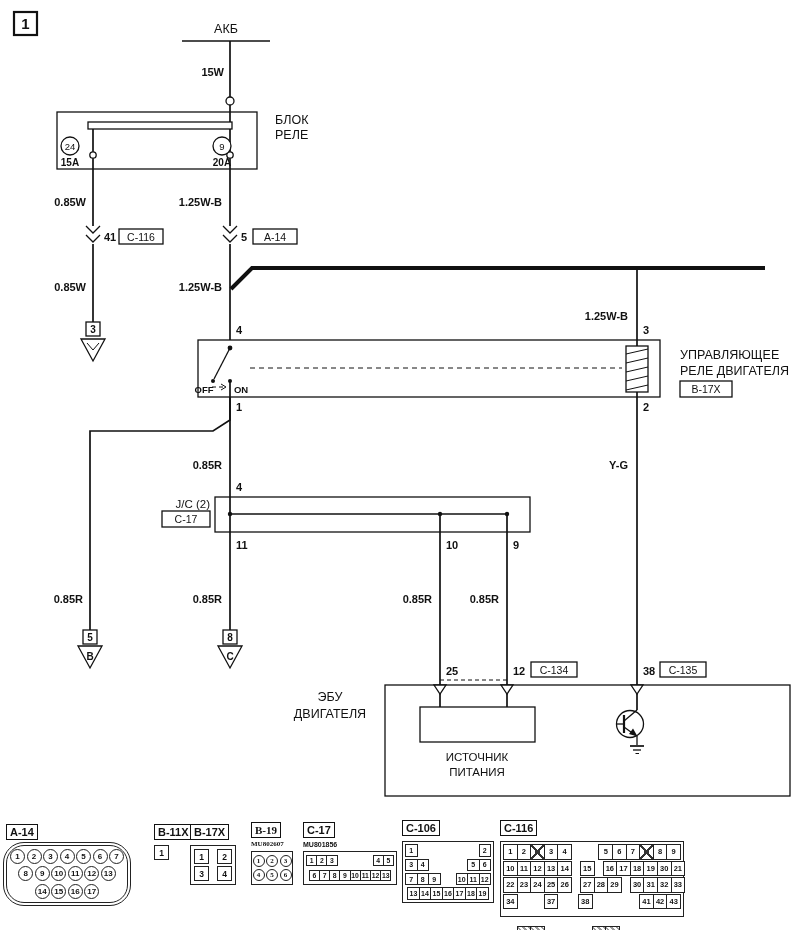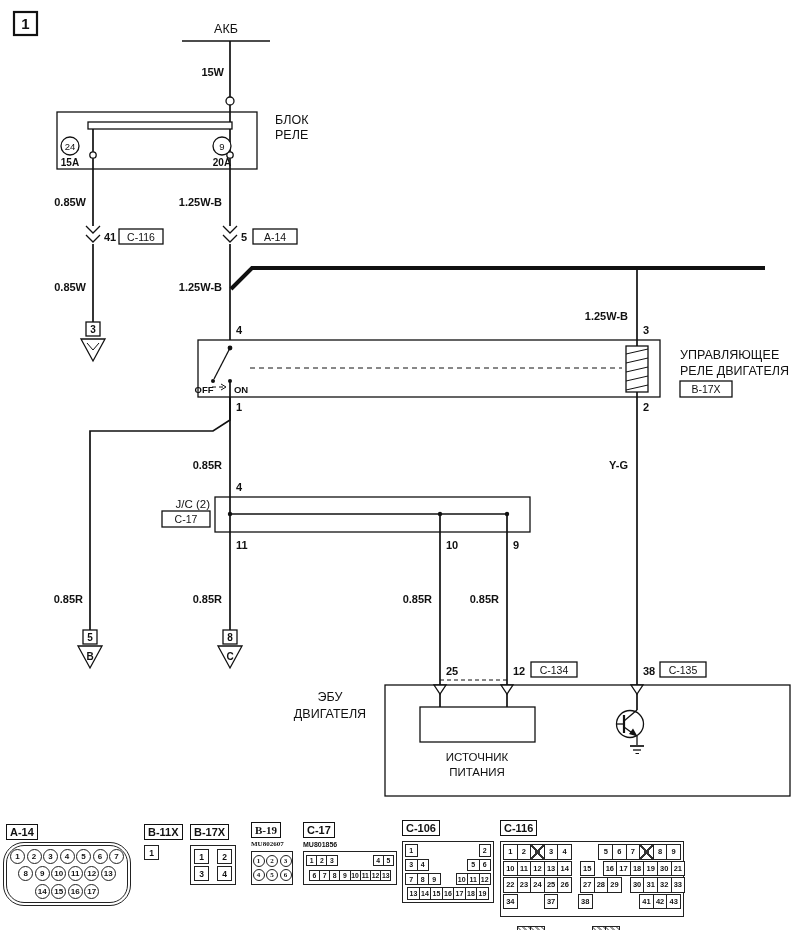--- a/index.html
+++ b/index.html
@@ -50,21 +50,21 @@
   .body-b19 .cell{width:12px;height:12px;border-radius:50%;font-size:7px;}
   .body-c17{width:94px;height:34px;}
   .body-c17 .cell{width:11.2px;height:11.2px;font-size:6.8px;}
   .body-c106{width:92px;height:62px;}
   .body-c106 .cell{width:12.5px;height:12.5px;font-size:7px;}
   .body-c116{width:184px;height:76px;}
   .body-c116 .cell{width:14.6px;height:15.5px;font-size:7.5px;}
   .xcell{background:linear-gradient(to top right,transparent 44%,#333 44% 56%,transparent 56%),linear-gradient(to bottom right,transparent 44%,#333 44% 56%,transparent 56%);}
   .hatch{background:repeating-linear-gradient(45deg,#9a9a9a 0 1.5px,#fff 1.5px 4px);margin-top:32px;}
   .pos-a14{left:6px;top:824px;}
-  .pos-b11x{left:144px;top:824px;}
+  .pos-b11x{left:154px;top:824px;}
   .pos-b17x{left:190px;top:824px;}
   .pos-b19{left:251px;top:822px;font-family:Liberation Serif, serif;}
   .pos-c17{left:303px;top:822px;}
   .pos-c106{left:402px;top:820px;}
   .pos-c116{left:500px;top:820px;}
 </style>
 </head>
 <body>
 
 <div class="stage">

